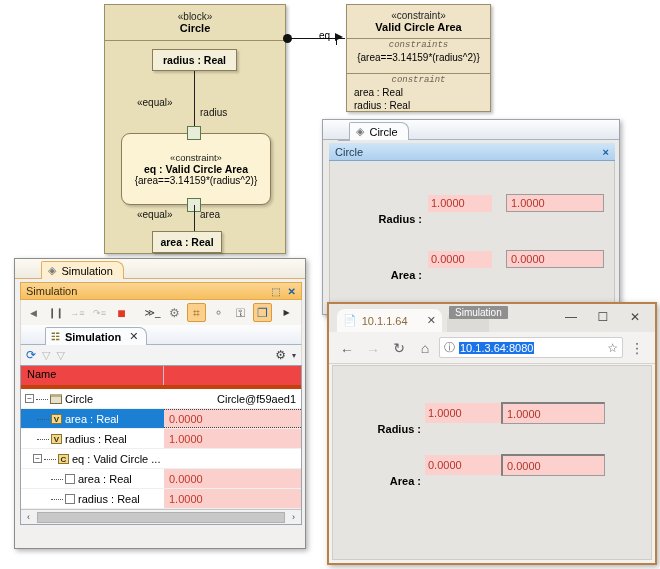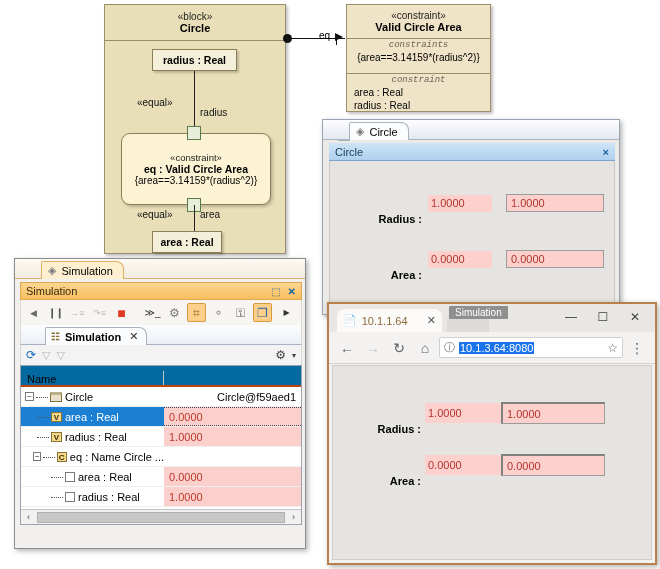--- a/index.html
+++ b/index.html
@@ -169,21 +169,21 @@
   }
   #vars-toolbar{
     position:absolute;left:5px;top:86px;width:282px;height:20px;
     background:#f3f3f3;border-left:1px solid #dcd9d4;border-right:1px solid #dcd9d4;
     box-sizing:border-box;display:flex;align-items:center;gap:6px;padding:0 5px;
   }
   #vars-table{
     position:absolute;left:5px;top:106px;width:282px;height:160px;
     background:#fff;border:1px solid #9aa4b0;box-sizing:border-box;overflow:hidden;
   }
-  .vt-head{display:flex;height:19px;background:#0369a1;border-bottom:2px solid #c2410c;align-items:flex-end;}
+  .vt-head{display:flex;height:19px;background:#ef4444;border-bottom:4px solid #c2410c;}
   .vt-head > div{font-size:11px;padding:2px 0 0 6px;box-sizing:border-box;}
   .vt-head .c1{width:143px;border-right:1px solid #c5c5c5;}
   .vt-head .c2{flex:1;}
   .vt-row{display:flex;height:19px;border-bottom:1px solid #efefef;align-items:center;}
   .vt-row .c1{width:143px;display:flex;align-items:center;height:100%;
     box-sizing:border-box;overflow:hidden;white-space:nowrap;}
   .vt-row .c2{flex:1;height:100%;display:flex;align-items:center;
     padding-left:5px;box-sizing:border-box;font-size:11px;white-space:nowrap;
     overflow:hidden;}
   .vt-row.sel .c1{background:#1b7fd4;color:#fff;}
@@ -418,21 +418,21 @@
         <span>radius : Real</span>
       </div>
       <div class="c2 pink">1.0000</div>
     </div>
 
     <div class="vt-row">
       <div class="c1" style="padding-left:12px;">
         <span class="exp-box">−</span>
         <span class="dots"></span>
         <span class="ic-c">C</span>
-        <span>eq : Name Circle ...</span>
+        <span>eq : Valid Circle ...</span>
       </div>
     </div>
 
     <div class="vt-row">
       <div class="c1" style="padding-left:30px;">
         <span class="dots"></span>
         <span class="ic-par"></span>
         <span>area : Real</span>
       </div>
       <div class="c2 pink">0.0000</div>

